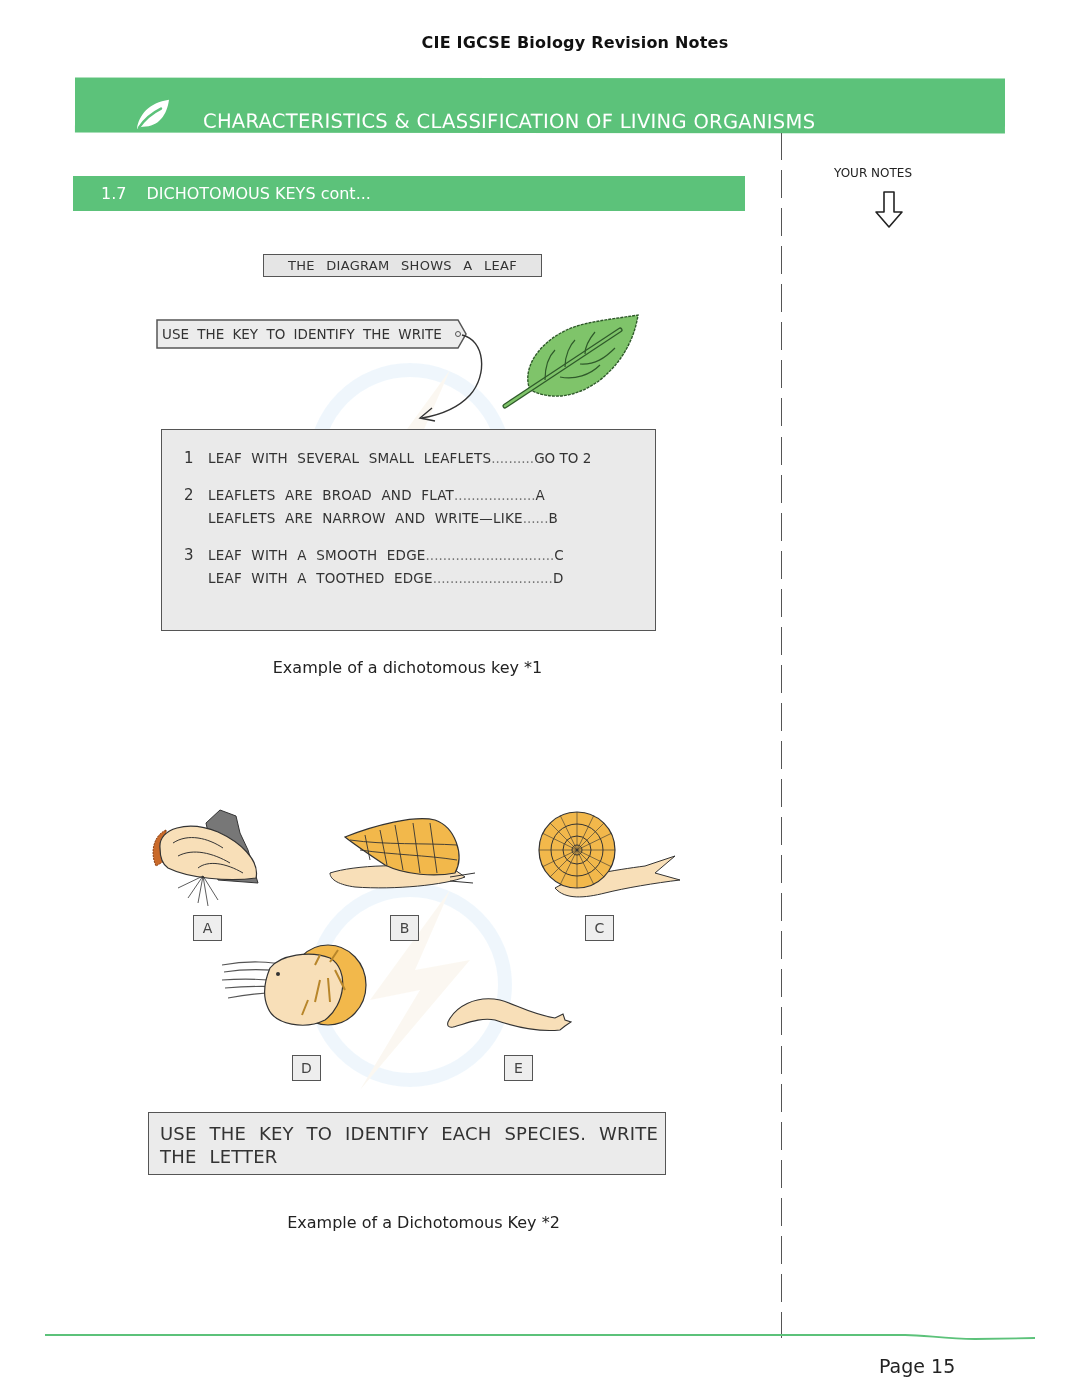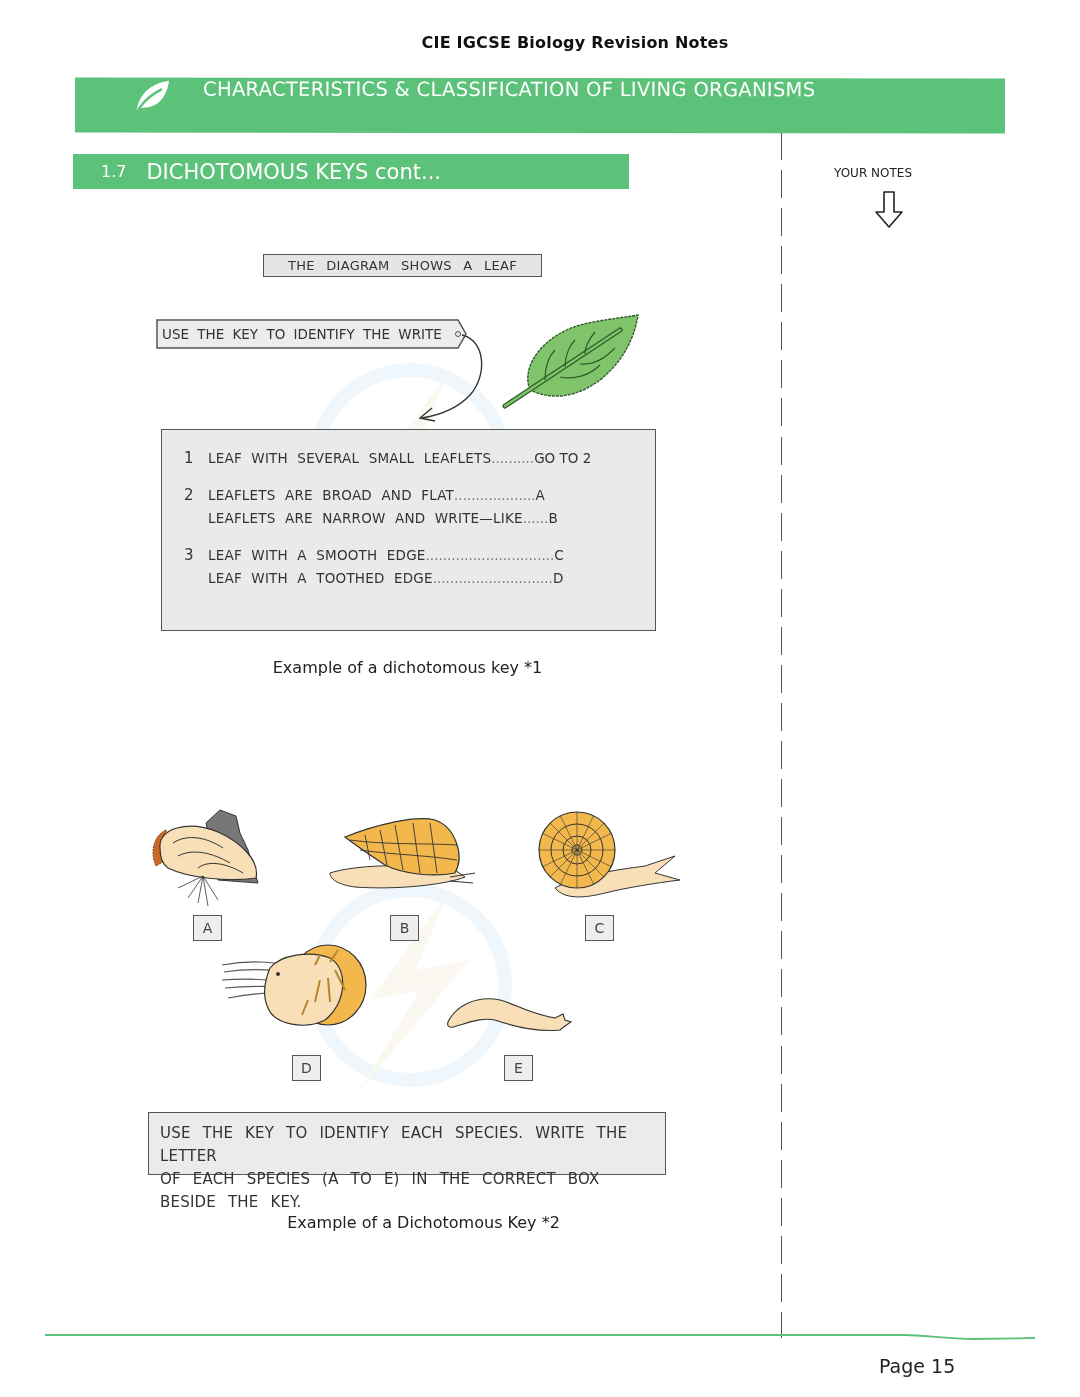--- a/index.html
+++ b/index.html
@@ -1,27 +1,27 @@
 <!DOCTYPE html>
 <html><head>
 <meta charset="utf-8">
 <style>
   * { box-sizing: border-box; margin: 0; padding: 0; }
   html, body { width: 1080px; height: 1397px; background: #ffffff; overflow: hidden; }
   body { position: relative; font-family: "DejaVu Sans", sans-serif; color: #222; }
 
   .doc-header { position: absolute; top: 33px; left: 0; width: 1150px; text-align: center; font-size: 16px; font-weight: bold; letter-spacing: 0.2px; color: #111; }
 
-  .chapter-banner { position: absolute; left: 75px; top: 78px; width: 930px; height: 55px; background: #5cc27a; display: flex; align-items: flex-start; transform: rotate(0.05deg); }
+  .chapter-banner { position: absolute; left: 75px; top: 78px; width: 930px; height: 55px; background: #5cc27a; display: flex; align-items: flex-end; transform: rotate(0.05deg); }
   .chapter-icon { width: 40px; height: 36px; margin-left: 58px; }
   .chapter-title { margin-left: 30px; color: #ffffff; font-size: 19.5px; letter-spacing: 0.3px; font-family: "DejaVu Sans", sans-serif; }
 
-  .section-banner { position: absolute; left: 73px; top: 154px; width: 556px; height: 35px; background: #5cc27a; display: flex; align-items: center; }
+  .section-banner { position: absolute; left: 73px; top: 176px; width: 672px; height: 35px; background: #5cc27a; display: flex; align-items: center; }
   .section-num { color: #fff; font-size: 16px; margin-left: 28px; }
-  .section-title { color: #fff; font-size: 21px; margin-left: 20px; }
+  .section-title { color: #fff; font-size: 16px; margin-left: 20px; }
 
   .divider-v { position: absolute; left: 781px; top: 133px; height: 1205px; width: 0; border-left: 1.5px dashed #555; border-image: repeating-linear-gradient(to bottom, #555 0 28px, transparent 28px 38px) 1; }
 
   .notes-label { position: absolute; left: 834px; top: 166px; font-size: 12px; color: #222; }
   .notes-arrow { position: absolute; left: 874px; top: 190px; width: 30px; height: 40px; }
 
   .box-shows { position: absolute; left: 263px; top: 254px; width: 279px; height: 23px; background: #e5e5e5; border: 1.5px solid #555; font-size: 13px; color: #333; display: flex; align-items: center; justify-content: center; word-spacing: 7px; letter-spacing: 0.3px; }
 
   .box-use { position: absolute; left: 156px; top: 319px; width: 310px; height: 29px; font-size: 13.5px; color: #333; display: flex; align-items: center; padding-left: 6px; word-spacing: 4px; }
   .box-use svg { position: absolute; left: 0; top: 0; }
@@ -38,21 +38,21 @@
   .key-dots { color: #777; letter-spacing: 0; }
   .key-result { }
 
   .caption { position: absolute; font-size: 16px; color: #222; text-align: center; }
   .caption-1 { left: 200px; width: 415px; top: 658px; }
   .caption-2 { left: 216px; width: 415px; top: 1213px; }
 
   .species { position: absolute; }
   .letter-box { position: absolute; width: 29px; height: 26px; background: #eeeeee; border: 1.5px solid #555; font-size: 14px; display: flex; align-items: center; justify-content: center; color: #444; }
 
-  .instr-box { position: absolute; left: 148px; top: 1112px; width: 518px; height: 63px; background: #ebebeb; border: 1.5px solid #555; font-size: 15px; color: #333; padding: 9px 0 0 11px; word-spacing: 7px; line-height: 23px; letter-spacing: 0.2px; }
+  .instr-box { position: absolute; left: 148px; top: 1112px; width: 518px; height: 63px; background: #ebebeb; border: 1.5px solid #555; font-size: 18px; color: #333; padding: 9px 0 0 11px; word-spacing: 7px; line-height: 23px; letter-spacing: 0.2px; }
 
   .footer-line { position: absolute; left: 45px; top: 1330px; width: 990px; height: 14px; }
   .page-num { position: absolute; left: 879px; top: 1355px; font-size: 19px; color: #222; }
 
   .watermark { position: absolute; opacity: 0.09; pointer-events: none; }
 </style>
 </head>
 <body>
 
 <div class="doc-header">CIE IGCSE Biology Revision Notes</div>
@@ -186,21 +186,20 @@
 </svg>
 <div class="letter-box" style="left:292px; top:1055px;">D</div>
 
 <svg class="species" style="left:445px; top:992px; width:130px; height:45px;" viewBox="0 0 130 45">
   <path d="M3 30 C 10 15, 30 3, 55 8 C 70 12, 85 22, 110 26 L118 22 L120 28 L126 30 L120 34 L115 38 C 95 40, 70 35, 50 28 C 35 25, 20 32, 8 35 C 3 36, 2 33, 3 30 Z" fill="#f8dfb8" stroke="#333" stroke-width="1.1"></path>
 </svg>
 <div class="letter-box" style="left:504px; top:1055px;">E</div>
 
 <div class="instr-box">
   <div>USE THE KEY TO IDENTIFY EACH SPECIES. WRITE THE LETTER</div>
-  <div>OF EACH SPECIES (A TO E) IN THE CORRECT BOX BESIDE THE KEY.</div>
 </div>
 
 <div class="caption caption-2">Example of a Dichotomous Key *2</div>
 
 <svg class="footer-line" viewBox="0 0 990 14" preserveAspectRatio="none">
   <path d="M0 5 L860 5 C 880 5, 900 9, 930 9 L990 8" fill="none" stroke="#5cc27a" stroke-width="1.8"></path>
 </svg>
 <div class="page-num">Page 15</div>
 
 </body></html>

